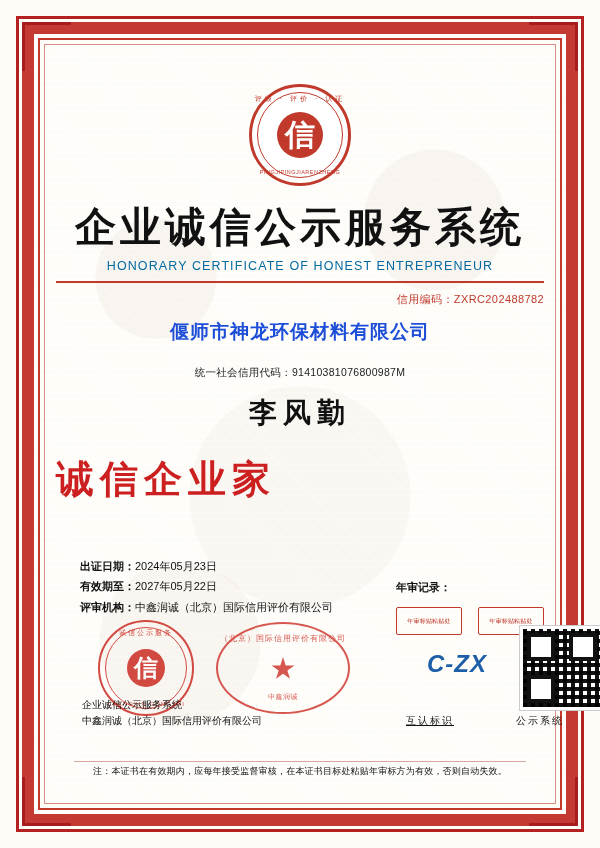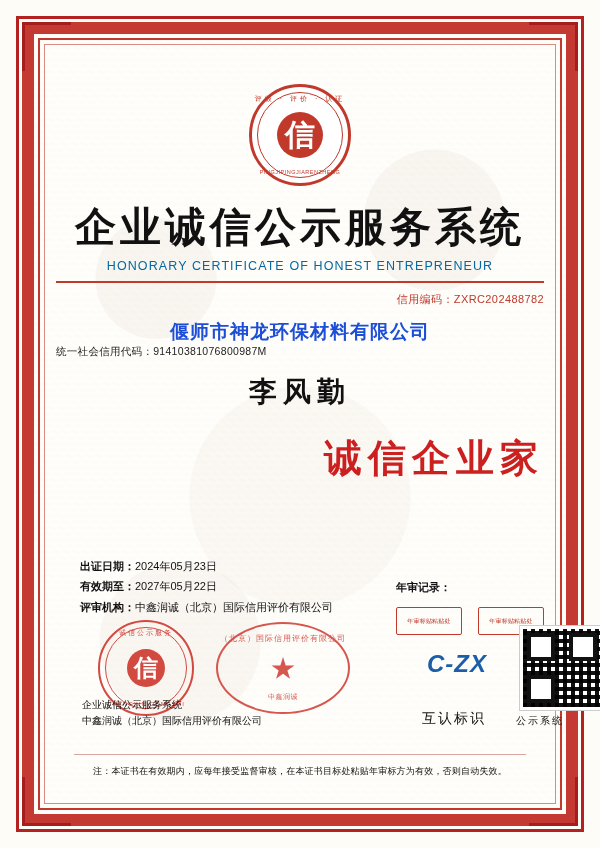--- a/index.html
+++ b/index.html
@@ -150,37 +150,38 @@
   .company{
     margin-top:12px;
     text-align:center;
     font-size:19px;
     font-weight:bold;
     color:#1d4ed8;
     letter-spacing:1px;
     font-family:"DejaVu Sans", sans-serif;
   }
   .usc{
-    margin-top:0;
+    margin-top:21px;
+    text-align:center;
     font-size:10.5px;
     color:#222;
     letter-spacing:.3px;
   }
   .person{
     margin-top:14px;
     text-align:center;
     font-size:28px;
     font-weight:bold;
     color:#111;
     letter-spacing:6px;
     font-family:"DejaVu Sans", sans-serif;
   }
   .award{
     margin-top:22px;
-    text-align:right;
+    text-align:left;
     font-size:38px;
     font-weight:bold;
     color:#cc1f1f;
     letter-spacing:6px;
     font-family:"DejaVu Sans", sans-serif;
   }
 
   
   .details{
     position:absolute;
@@ -298,32 +299,32 @@
   }
 
   .seal-caption{
     position:absolute;
     font-size:9.5px;color:#111;text-align:left;
     white-space:nowrap;
     margin-top:23px;
   }
   .cap1{left:6px;bottom:28px;width:290px;font-size:10px;}
   .cap2{left:6px;bottom:12px;width:290px;font-size:10px;}
-  .cap3{left:346px;bottom:12px;width:100px;font-size:14px;letter-spacing:2px;}
+  .cap3{left:330px;bottom:12px;width:100px;font-size:10px;letter-spacing:2px;text-decoration:underline;}
   .cap4{left:440px;bottom:12px;width:96px;font-size:10px;letter-spacing:2px;}
 
   
   .footnote{
     position:absolute;
     left:18px;right:18px;bottom:14px;
     font-size:9px;
     color:#111;
     text-align:center;
     border-top:1px solid #d9a7a2;
-    padding-top:10px;
+    padding-top:3px;
     letter-spacing:.2px;
   }
 </style>
 </head>
 <body>
 
 <div class="page">
 
   <div class="frame-outer"></div>
   <div class="frame-pattern"></div>

